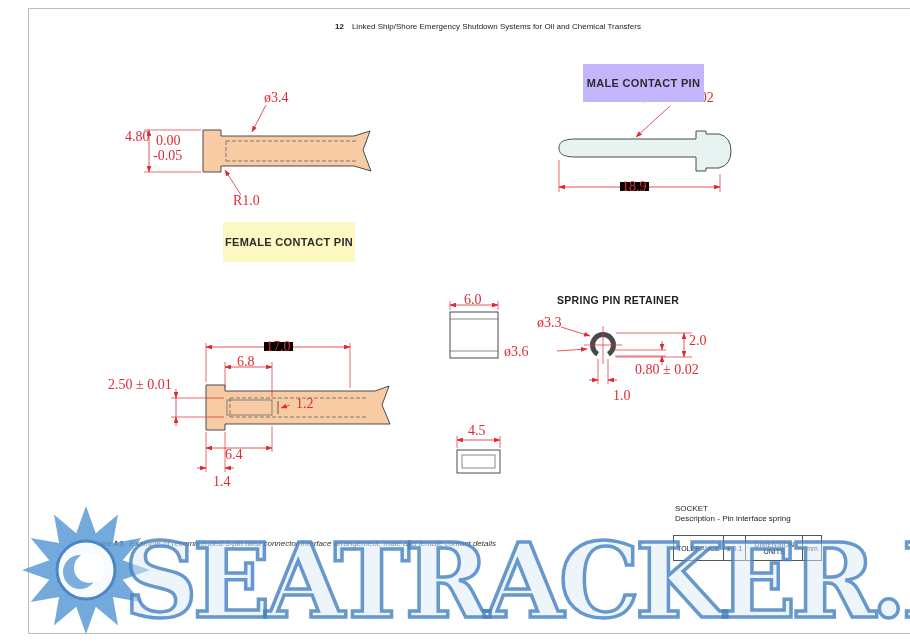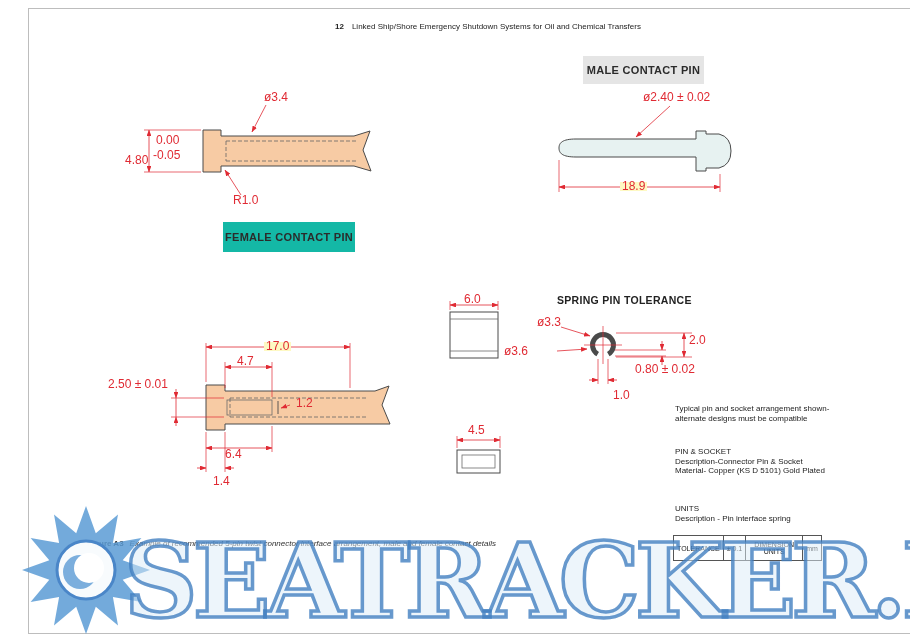--- a/index.html
+++ b/index.html
@@ -2,22 +2,22 @@
 <html><head>
 <meta charset="utf-8">
 <style>
   html,body { margin:0; padding:0; background:#ffffff; }
   .page { position:relative; width:910px; height:642px; background:#fff;
           font-family:"Liberation Sans", sans-serif; overflow:hidden;margin-left:20px; }
   .inner-border { position:absolute; left:8px; top:8px; right:8px; bottom:8px;
                   border:1px solid #bdbdbd; }
   .header { position:absolute; top:22px; left:315px; font-size:8px; color:#222; white-space:nowrap; }
   .header .num { font-weight:bold; margin-right:8px; }
-  .dim { position:absolute; color:#e02a33; font-size:12px; line-height:9px; white-space:nowrap; }
-  .dim.bg { background:#fef9c3; padding:0 2px; }
+  .dim { position:absolute; color:#e02a33; font-size:14px; line-height:9px; white-space:nowrap;font-family:Liberation Serif, serif; }
+  .dim.bg { background:#000000; padding:0 2px; }
   .label-box { position:absolute; display:flex; align-items:center; justify-content:center;
                font-size:11px; font-weight:600; color:#2b2b2b; letter-spacing:0.3px; }
   .section-title { position:absolute; font-size:10.5px; font-weight:600; color:#222; letter-spacing:0.3px; white-space:nowrap; }
   .note-block { position:absolute; font-size:8px; color:#222; line-height:9.5px; white-space:nowrap; }
   .caption { position:absolute; left:67px; top:539px; font-size:8px; color:#333; white-space:nowrap; }
   .caption .fig { font-weight:bold; margin-right:6px; }
   .caption .txt { font-style:italic; }
   .tol-table { position:absolute; left:653px; top:535px; border-collapse:collapse; }
   .tol-table td { border:1px solid #555; font-size:7px; color:#222; text-align:center;
                   padding:2px 3px; height:20px; background:#fff; }
@@ -112,57 +112,48 @@
       <path class="red" d="M156,426 V417" marker-end="url(#ar)"></path>
       <path class="red thin" d="M186,432 V472 M252,426 V452 M205,432 V472"></path>
       <line class="red" x1="186" y1="448" x2="252" y2="448" marker-start="url(#ar)" marker-end="url(#ar)"></line>
       <path class="red" d="M177,468 H186" marker-end="url(#ar)"></path>
       <path class="red" d="M214,468 H205" marker-end="url(#ar)"></path>
     </g>
   </svg>
 
   <span class="dim" style="left:244px;top:93px">ø3.4</span>
   <span class="dim" style="left:136px;top:136px">0.00</span>
-  <span class="dim" style="left:105px;top:156px">4.80</span>
+  <span class="dim" style="left:105px;top:132px">4.80</span>
   <span class="dim" style="left:133px;top:151px">-0.05</span>
   <span class="dim" style="left:213px;top:196px">R1.0</span>
 
   <span class="dim" style="left:623px;top:93px">ø2.40 ± 0.02</span>
   <span class="dim bg" style="left:600px;top:182px">18.9</span>
 
   <span class="dim" style="left:444px;top:295px">6.0</span>
   <span class="dim" style="left:517px;top:318px">ø3.3</span>
   <span class="dim" style="left:484px;top:347px">ø3.6</span>
   <span class="dim" style="left:669px;top:336px">2.0</span>
   <span class="dim" style="left:615px;top:365px">0.80 ± 0.02</span>
   <span class="dim" style="left:593px;top:391px">1.0</span>
   <span class="dim" style="left:448px;top:426px">4.5</span>
 
   <span class="dim bg" style="left:244px;top:342px">17.0</span>
-  <span class="dim" style="left:217px;top:357px">4.7</span>
+  <span class="dim" style="left:217px;top:357px">6.8</span>
   <span class="dim" style="left:276px;top:399px">1.2</span>
   <span class="dim" style="left:88px;top:380px">2.50 ± 0.01</span>
   <span class="dim" style="left:205px;top:450px">6.4</span>
   <span class="dim" style="left:193px;top:477px">1.4</span>
 
-  <div class="label-box" style="left:563px;top:56px;width:121px;height:28px;background:#e5e5e5">MALE CONTACT PIN</div>
-  <div class="label-box" style="left:203px;top:222px;width:132px;height:30px;background:#14b8a6">FEMALE CONTACT PIN</div>
-  <div class="section-title" style="left:537px;top:294px">SPRING PIN TOLERANCE</div>
+  <div class="label-box" style="left:563px;top:64px;width:121px;height:38px;background:#c4b5fd">MALE CONTACT PIN</div>
+  <div class="label-box" style="left:203px;top:222px;width:132px;height:40px;background:#fef9c3">FEMALE CONTACT PIN</div>
+  <div class="section-title" style="left:537px;top:294px">SPRING PIN RETAINER</div>
 
-  <div class="note-block" style="left:655px;top:404px">
-    <div>Typical pin and socket arrangement shown-</div>
-    <div>alternate designs must be compatible</div>
-  </div>
-  <div class="note-block" style="left:655px;top:447px">
-    <div>PIN &amp; SOCKET</div>
-    <div>Description-Connector Pin &amp; Socket</div>
-    <div>Material- Copper (KS D 5101) Gold Plated</div>
-  </div>
   <div class="note-block" style="left:655px;top:504px">
-    <div>UNITS</div>
+    <div>SOCKET</div>
     <div>Description - Pin interface spring</div>
   </div>
 
   <div class="caption">
     <span class="fig">Figure A3</span><span class="txt">Example of recommended 5-pin twist connector interface arrangement, male and female contact details</span>
   </div>
 
   <table class="tol-table">
     <tbody>
         <tr>

